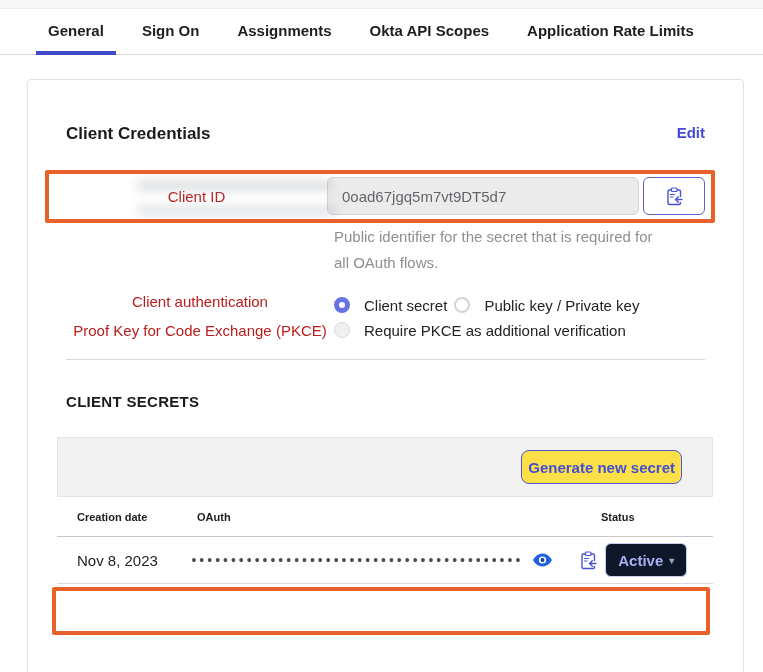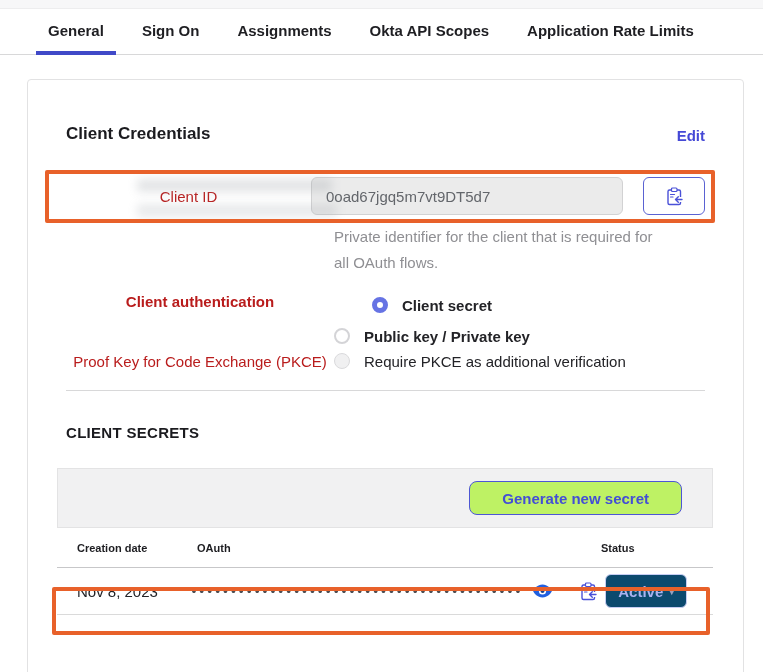--- a/index.html
+++ b/index.html
@@ -19,71 +19,71 @@
     font-size:15px; font-weight:700; color:#1e1e22; cursor:pointer;
     border-bottom:4px solid transparent; margin-bottom:-1px;
   }
   .tab.active { border-bottom-color:#4049c8; }
   
   .card {
     position:absolute; left:27px; top:79px; width:717px; height:600px;
     background:#fff; border:1px solid #e2e2e3; border-radius:4px;
     padding:0 38px;
   }
-  .cc-header { margin-top:44px; height:20px; display:flex; justify-content:space-between; align-items:flex-end; }
+  .cc-header { margin-top:44px; height:20px; display:flex; justify-content:space-between; align-items:flex-start; }
   .cc-title { font-size:17px; font-weight:700; color:#1b1b1f; }
   .edit-link { font-size:15px; font-weight:700; color:#4549d6; cursor:pointer; }
   
   .field-row { margin-top:26px; height:52px; display:flex; align-items:center; }
   .label-col { width:268px; font-size:15px; color:#b91c1c;text-align:center; }
-  .value-col { display:flex; align-items:center; gap:20px; }
+  .value-col { display:flex; align-items:center; gap:4px; }
   .client-id-input {
     width:312px; height:38px; padding:0 14px; font-family:"Liberation Sans",sans-serif;
     font-size:15px; color:#63666b; background:#ebebeb;
     border:1px solid #d2d2d3; border-radius:6px; outline:none;
   }
   .copy-btn {
     width:62px; height:38px; background:#fff; border:1px solid #5a62d2;
     border-radius:6px; display:flex; align-items:center; justify-content:center; cursor:pointer;
   }
   .help-text { margin:2px 0 0 268px; max-width:335px; font-size:15px; line-height:26px; color:#8f8f93; }
   
-  .auth-row { margin-top:17px; display:flex;font-weight:bold; }
-  .options { display:flex; flex-direction:column; gap:7px;align-items:center; }
+  .auth-row { margin-top:17px; display:flex; }
+  .options { display:flex; flex-direction:row; gap:7px;align-items:center; }
   .option { display:flex; align-items:center; gap:14px; height:24px; font-size:15px; color:#232327; }
   .radio { width:16px; height:16px; border-radius:50%; flex:0 0 16px; cursor:pointer; }
   .radio.sel { background:#fff; border:5px solid #6673e4; }
   .radio.unsel { background:#fff; border:2px solid #d4d4d7; }
   .checkbox-circle { width:16px; height:16px; border-radius:50%; flex:0 0 16px; background:#f0f0f1; border:1px solid #dadadc; cursor:pointer; }
   .pkce-row { height:26px; display:flex; align-items:center; }
   .divider { margin-top:16px; border-top:1px solid #d8d8d9; }
   
   .secrets-title { margin-top:33px; height:18px; font-size:15px; font-weight:700; letter-spacing:.3px; color:#1b1b1f; }
   .table { margin:26px 0 0 -9px; width:656px; }
   .toolbar {
     height:60px; background:#f1f1f2; border:1px solid #e3e3e4;
     display:flex; justify-content:flex-end; align-items:center; padding-right:30px;
   }
   .gen-btn {
-    height:34px; padding:0 32px; background:#bef264; border:1.5px solid #4d56d4;
+    height:34px; padding:0 6px; background:#fde047; border:1.5px solid #4d56d4;
     border-radius:8px; color:#434ed6; font-size:15px; font-weight:700;
     font-family:"Liberation Sans",sans-serif; cursor:pointer;
   }
   .t-row { display:flex; align-items:center; padding:0 20px; }
   .t-head { height:40px; border-bottom:1px solid #c7c7c9; font-size:11px; font-weight:700; color:#1d1d21; }
   .t-data { height:47px; border-bottom:1px solid #dadada; font-size:15px; color:#232327; }
   .c1 { width:120px; }
   .c2 { flex:1; display:flex; align-items:center; }
   .c3 { width:100px; padding-left:8px; }
   .dots { font-size:14px; letter-spacing:3px; color:#4d4e52; white-space:nowrap; }
   .icon-btn { background:none; border:none; cursor:pointer; display:flex; align-items:center; padding:0; }
   .eye-btn { margin-left:10px; }
   .clip-btn { margin-left:28px; }
   .status-btn {
-    width:82px; height:34px; background:#0c4a6e; border:1px solid #c6cdf3; border-radius:6px;
+    width:82px; height:34px; background:#0f172a; border:1px solid #c6cdf3; border-radius:6px;
     display:flex; align-items:center; justify-content:center; gap:6px;
     color:#a9b2f0; font-size:15px; font-weight:700; font-family:"Liberation Sans",sans-serif; cursor:pointer;
   }
   .status-caret { font-size:10px; color:#9aa1c0; }
   
   .smudge { position:absolute; background:#9aa0a6; filter:blur(5px); border-radius:3px; z-index:2; pointer-events:none; }
   .smudge1 { left:137px; top:179px; width:195px; height:13px; opacity:.28; }
   .smudge2 { left:137px; top:204px; width:200px; height:13px; opacity:.22; }
   .hl { position:absolute; border:4px solid #e8612a; border-radius:2px; z-index:10; pointer-events:none; }
   .hl1 { left:45px; top:170px; width:670px; height:53px; }
@@ -120,21 +120,21 @@
             <rect x="5.5" y="1" width="5.5" height="3.5" rx="1" fill="#fff" stroke="#4a51d8" stroke-width="1.2"></rect>
             <path d="M4.5 7.5 h4 M4.5 10 h2.5" stroke="#4a51d8" stroke-width="1.2" stroke-linecap="round" fill="none"></path>
             <path d="M16.5 12.5 H9" stroke="#fff" stroke-width="5" fill="none"></path>
             <path d="M16 12.5 H9.5 M9.5 12.5 l2.8 -2.8 M9.5 12.5 l2.8 2.8" stroke="#4a51d8" stroke-width="1.4" fill="none" stroke-linecap="round" stroke-linejoin="round"></path>
           </svg>
         </span>
       </button>
     </div>
   </div>
 
-  <p class="help-text">Private identifier for the client that is required for all OAuth flows.</p>
+  <p class="help-text">Public identifier for the secret that is required for all OAuth flows.</p>
 
   <div class="auth-row">
     <div class="label-col">Client authentication</div>
     <div class="options">
       <div class="option">
         <span class="radio sel"></span>
         <span>Client secret</span>
       </div>
       <div class="option">
         <span class="radio unsel"></span>

